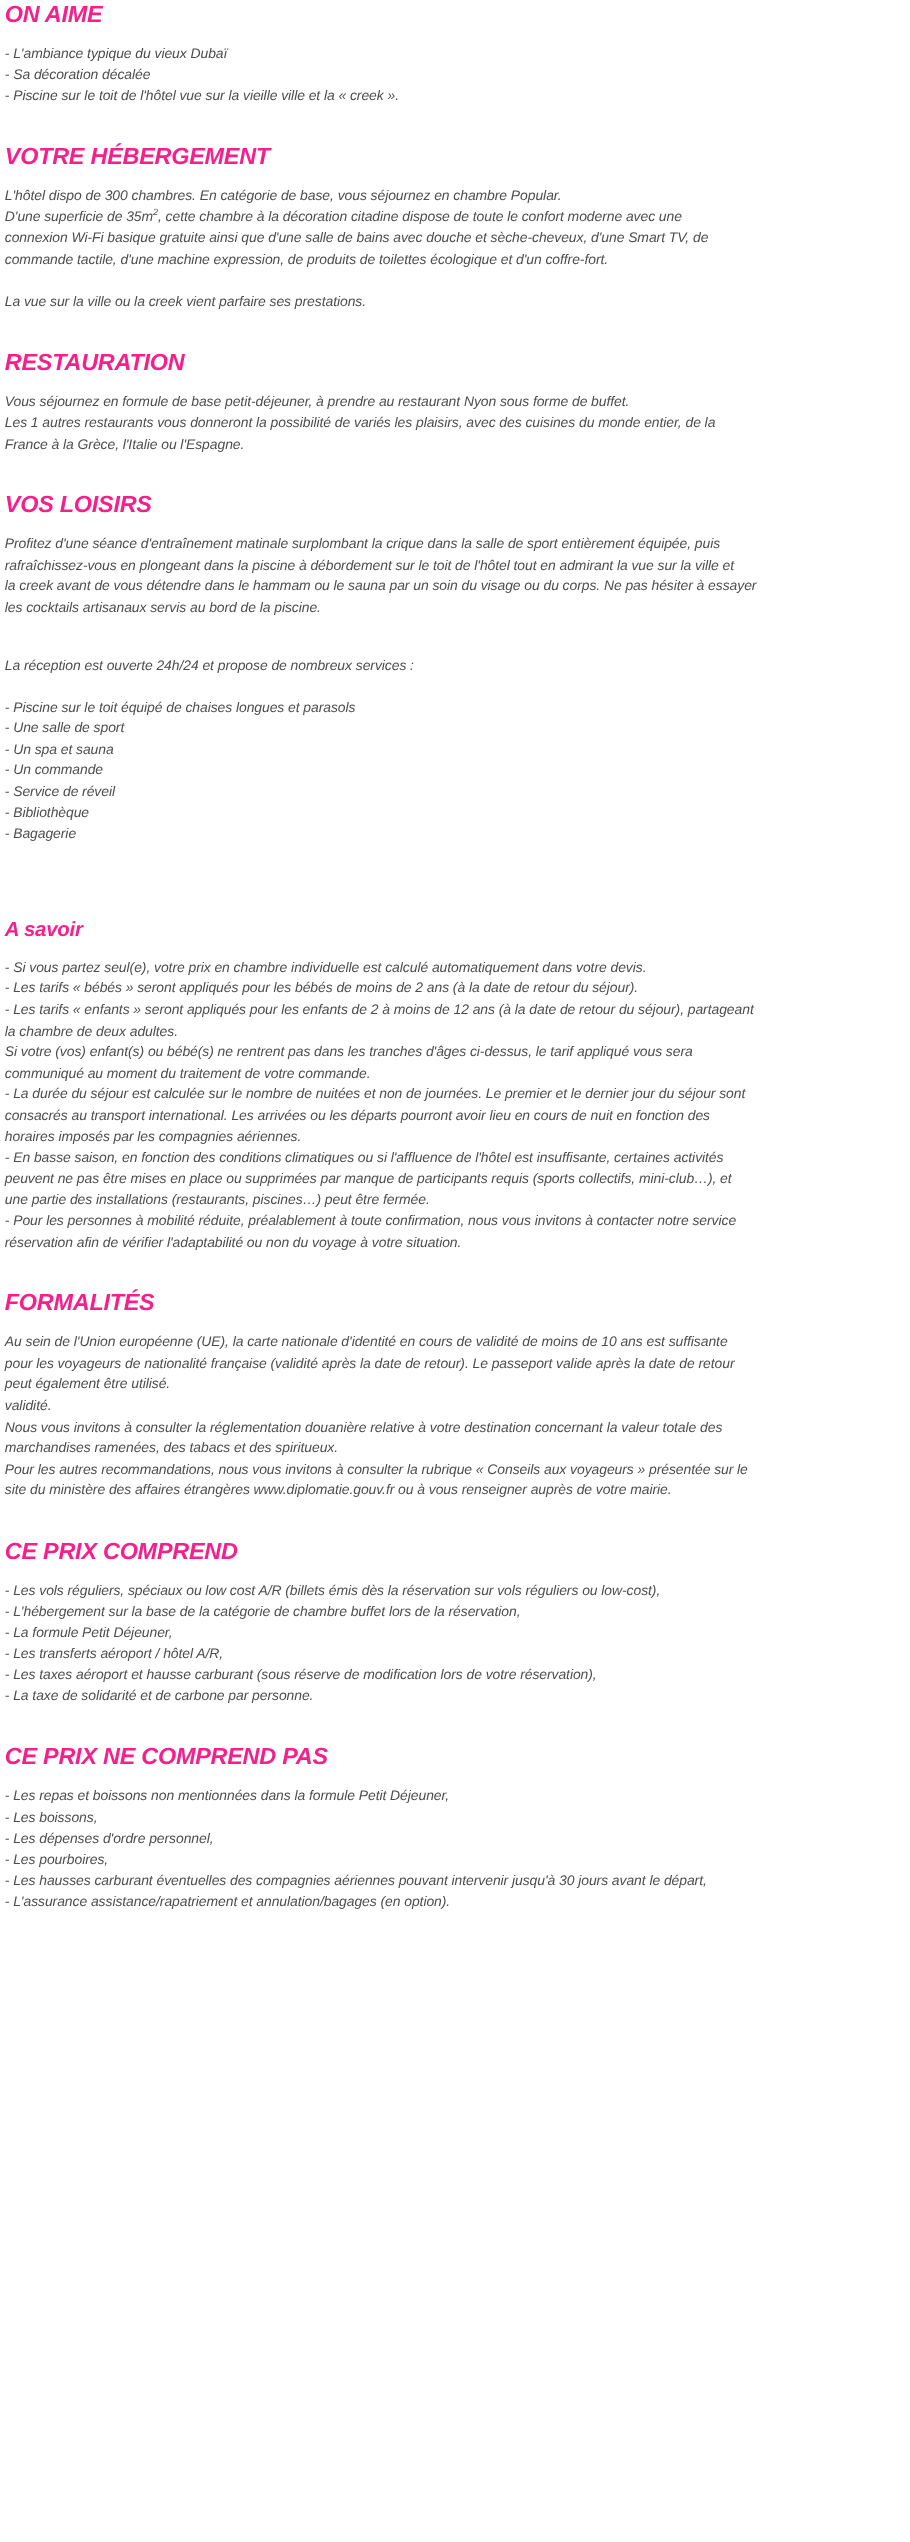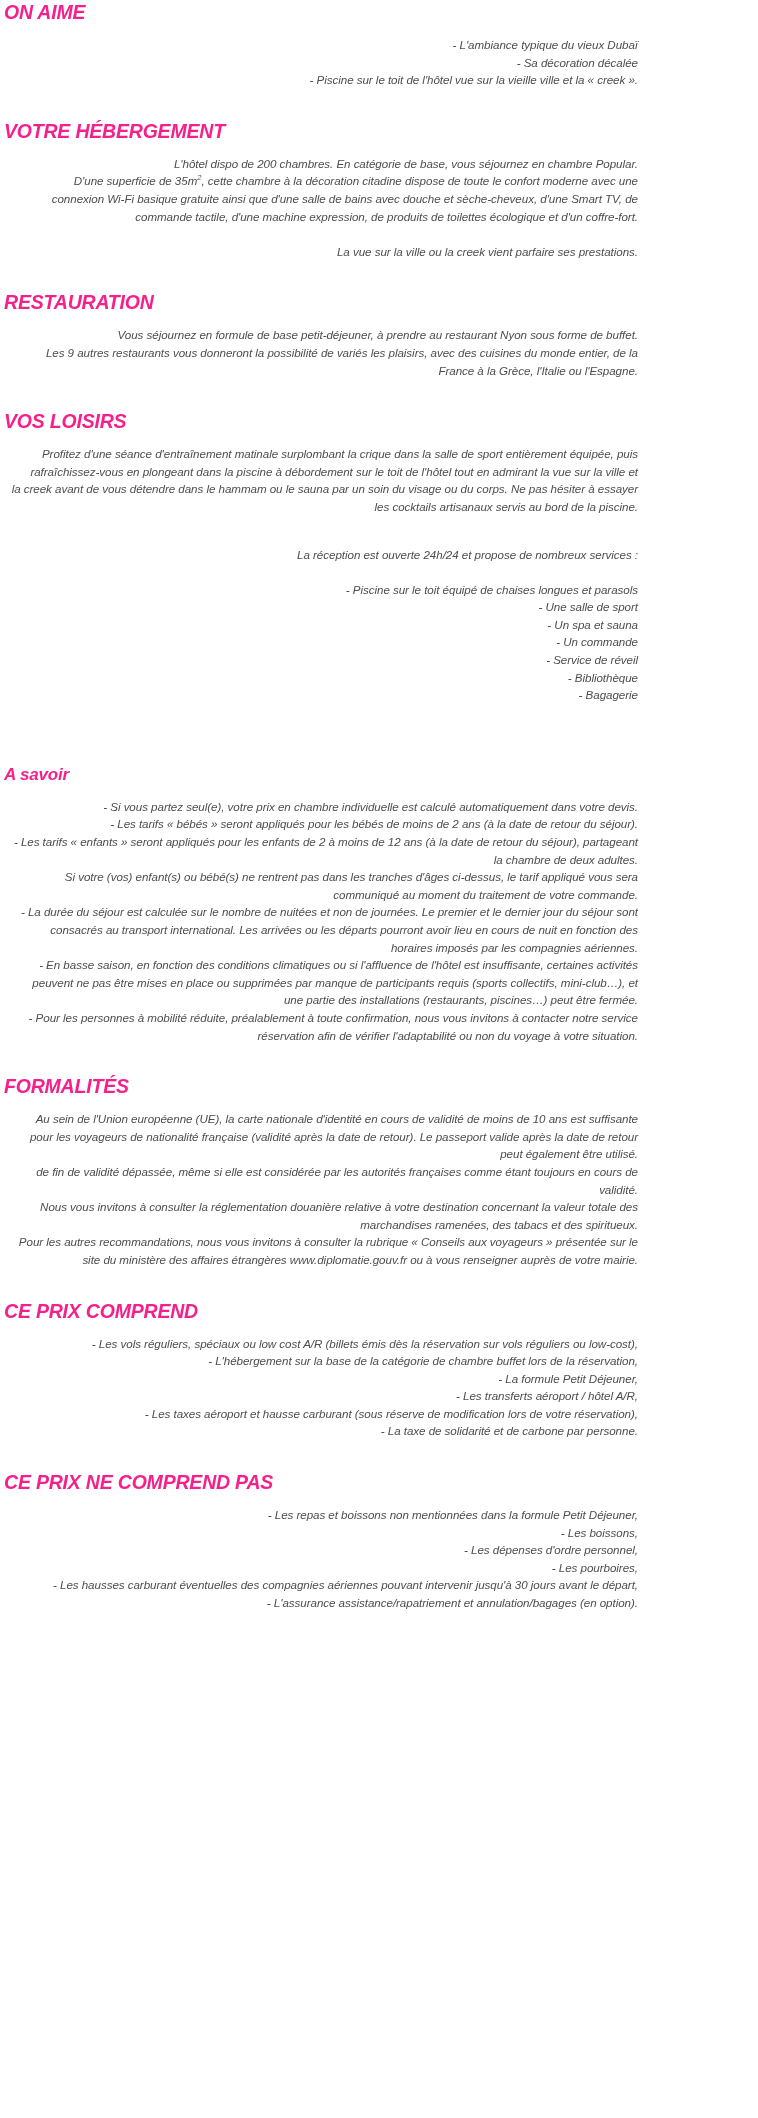--- a/index.html
+++ b/index.html
@@ -42,21 +42,20 @@
   .body-text {
     font-family: "Liberation Sans", "DejaVu Sans", sans-serif;
     font-style: italic;
     font-weight: normal;
     font-size: 11.6px;
     line-height: 17.6px;
     color: #4d4d4d;
     letter-spacing: -0.05px;
     margin: 0;
     padding: 0;
-    text-align: right;
   }
   .body-text .line {
     display: block;
     white-space: nowrap;
   }
   .spacer-lg { height: 26px; }
   .spacer-xl { height: 34px; }
   .gap-before-heading { height: 30px; }
   sup {
     font-size: 0.65em;
@@ -76,36 +75,36 @@
       <span class="line">- Sa décoration décalée</span>
       <span class="line">- Piscine sur le toit de l'hôtel vue sur la vieille ville et la « creek ».</span>
     </div>
   </div>
 
   <div class="gap-before-heading"></div>
 
   <div class="section">
     <h2 class="heading">VOTRE HÉBERGEMENT</h2>
     <div class="body-text">
-      <span class="line">L'hôtel dispo de 200 chambres. En catégorie de base, vous séjournez en chambre Popular.</span>
+      <span class="line">L'hôtel dispo de 300 chambres. En catégorie de base, vous séjournez en chambre Popular.</span>
       <span class="line">D'une superficie de 35m<sup>2</sup>, cette chambre à la décoration citadine dispose de toute le confort moderne avec une</span>
       <span class="line">connexion Wi-Fi basique gratuite ainsi que d'une salle de bains avec douche et sèche-cheveux, d'une Smart TV, de</span>
       <span class="line">commande tactile, d'une machine expression, de produits de toilettes écologique et d'un coffre-fort.</span>
       <span class="line">&nbsp;</span>
       <span class="line">La vue sur la ville ou la creek vient parfaire ses prestations.</span>
     </div>
   </div>
 
   <div class="gap-before-heading"></div>
 
   <div class="section">
     <h2 class="heading">RESTAURATION</h2>
     <div class="body-text">
       <span class="line">Vous séjournez en formule de base petit-déjeuner, à prendre au restaurant Nyon sous forme de buffet.</span>
-      <span class="line">Les 9 autres restaurants vous donneront la possibilité de variés les plaisirs, avec des cuisines du monde entier, de la</span>
+      <span class="line">Les 1 autres restaurants vous donneront la possibilité de variés les plaisirs, avec des cuisines du monde entier, de la</span>
       <span class="line">France à la Grèce, l'Italie ou l'Espagne.</span>
     </div>
   </div>
 
   <div class="gap-before-heading"></div>
 
   <div class="section">
     <h2 class="heading">VOS LOISIRS</h2>
     <div class="body-text">
       <span class="line">Profitez d'une séance d'entraînement matinale surplombant la crique dans la salle de sport entièrement équipée, puis</span>
@@ -155,21 +154,20 @@
   </div>
 
   <div class="gap-before-heading"></div>
 
   <div class="section">
     <h2 class="heading">FORMALITÉS</h2>
     <div class="body-text">
       <span class="line">Au sein de l'Union européenne (UE), la carte nationale d'identité en cours de validité de moins de 10 ans est suffisante</span>
       <span class="line">pour les voyageurs de nationalité française (validité après la date de retour). Le passeport valide après la date de retour</span>
       <span class="line">peut également être utilisé.</span>
-      <span class="line">de fin de validité dépassée, même si elle est considérée par les autorités françaises comme étant toujours en cours de</span>
       <span class="line">validité.</span>
       <span class="line">Nous vous invitons à consulter la réglementation douanière relative à votre destination concernant la valeur totale des</span>
       <span class="line">marchandises ramenées, des tabacs et des spiritueux.</span>
       <span class="line">Pour les autres recommandations, nous vous invitons à consulter la rubrique « Conseils aux voyageurs » présentée sur le</span>
       <span class="line">site du ministère des affaires étrangères www.diplomatie.gouv.fr ou à vous renseigner auprès de votre mairie.</span>
     </div>
   </div>
 
   <div class="gap-before-heading"></div>
 

